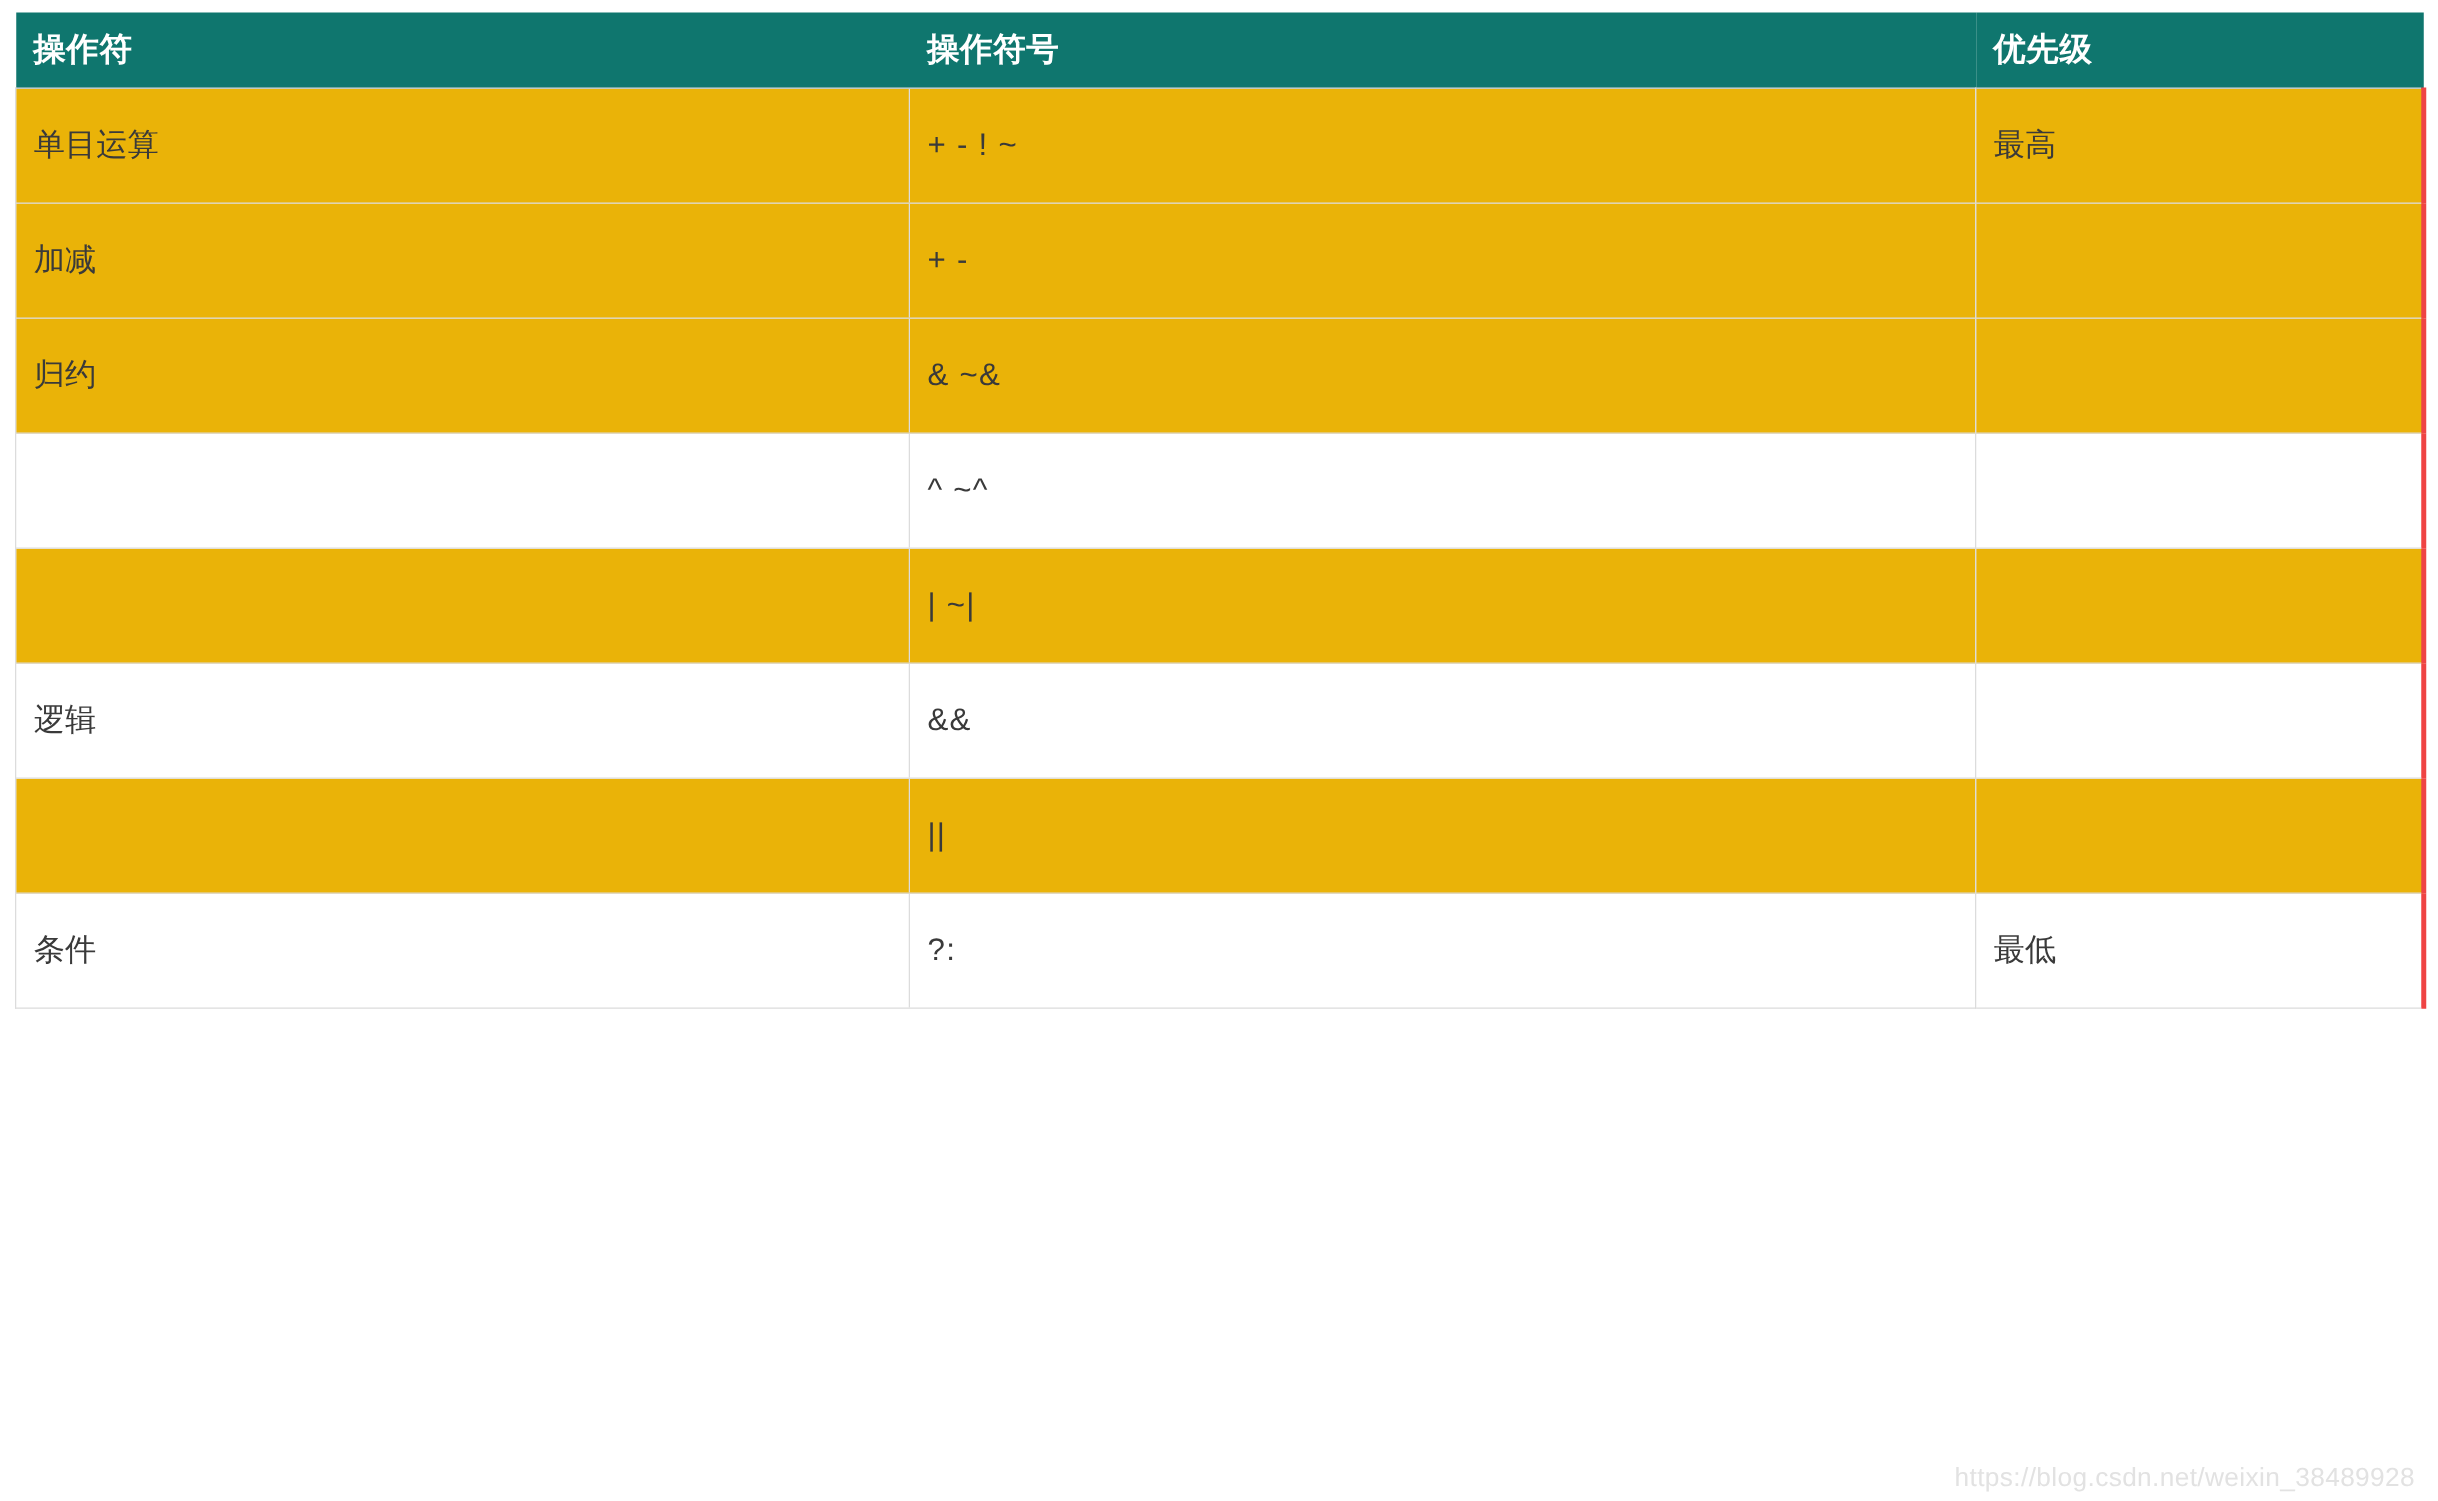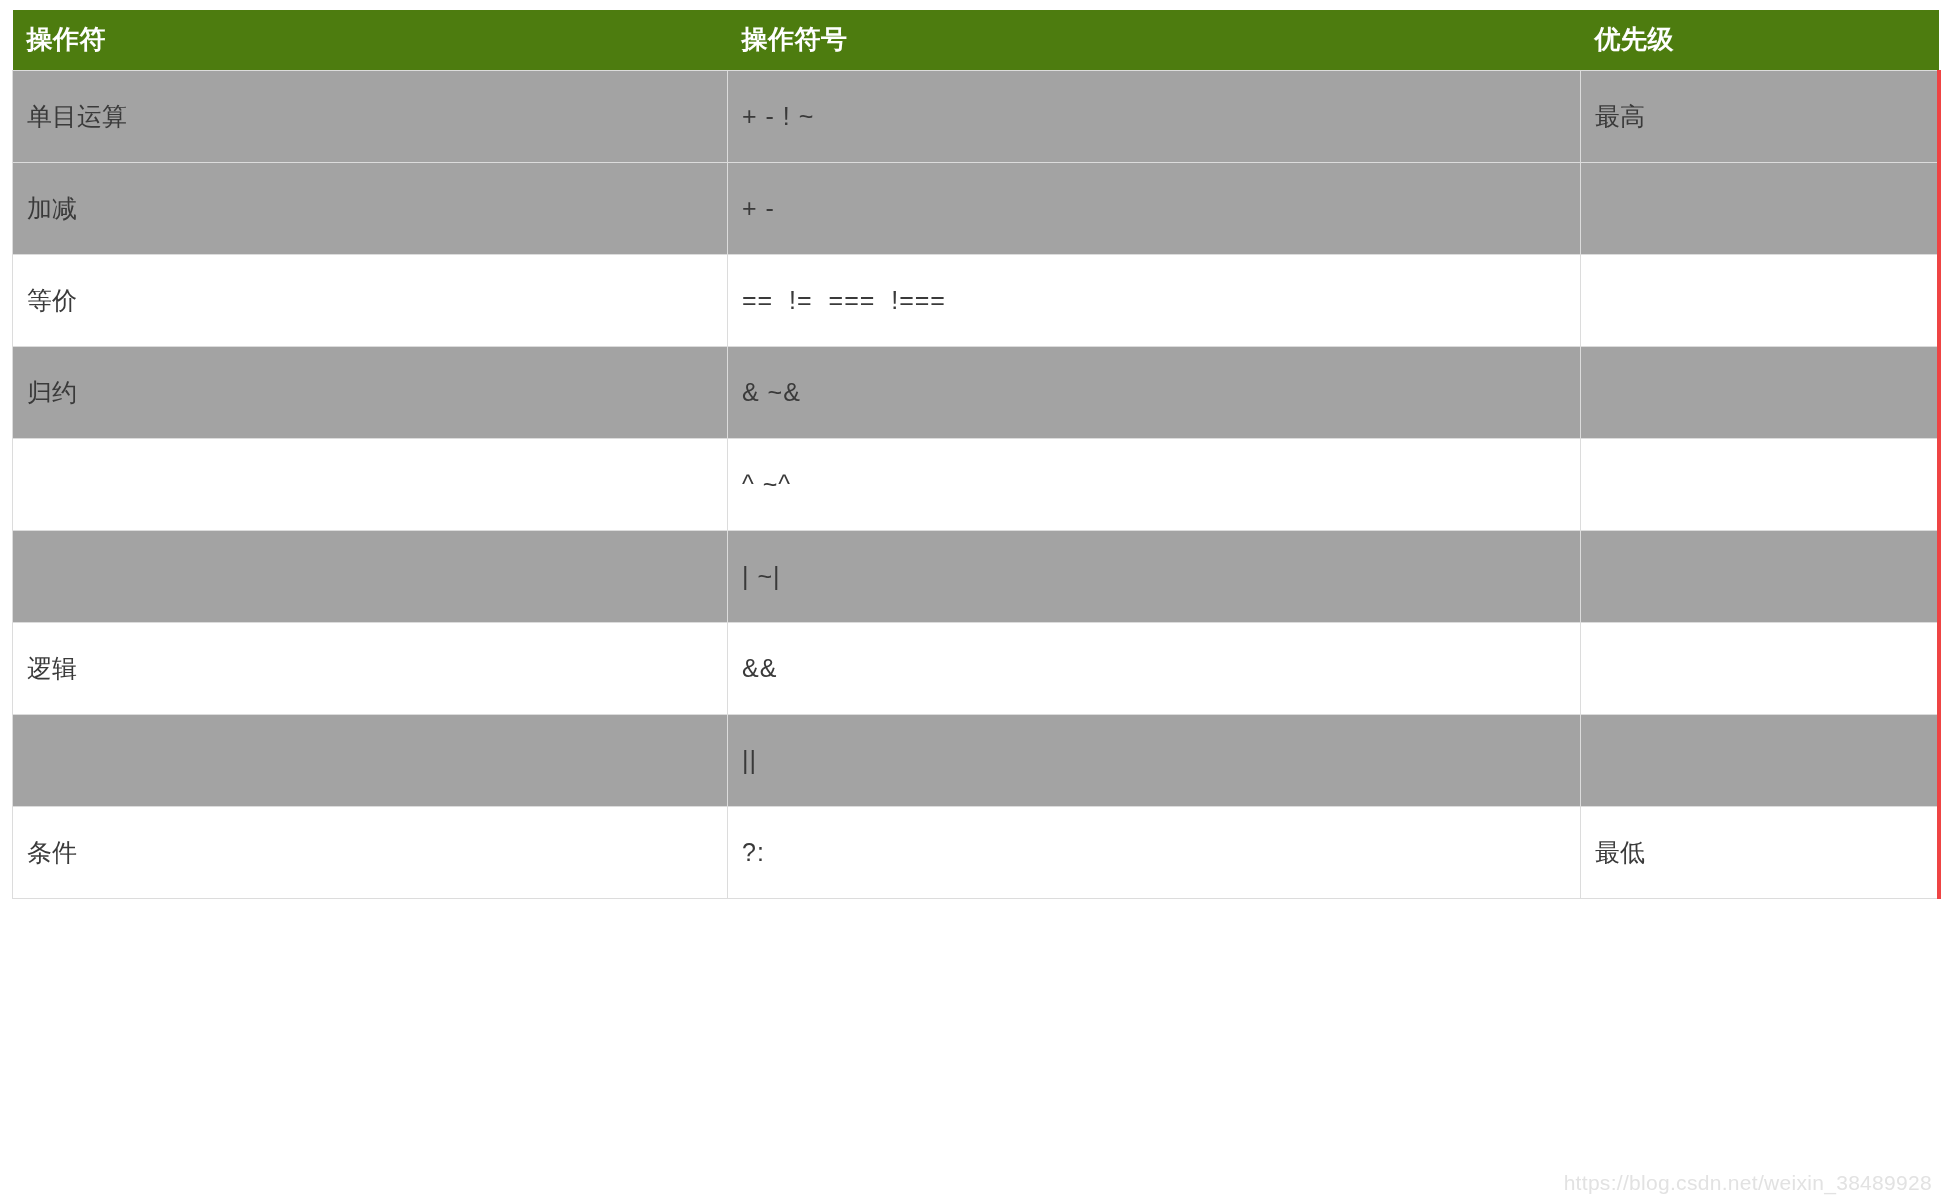--- a/index.html
+++ b/index.html
@@ -31,21 +31,21 @@
     table-layout: fixed;
     font-size: 25px;
     background: #ffffff;
   }
 
   col.col-name  { width: 715px; }
   col.col-sym   { width: 853px; }
   col.col-prio  { width: 358px; }
 
   table.op-table thead th {
-    background: #4d7c0f;
+    background: #0f766e;
     color: #ffffff;
     font-weight: bold;
     font-size: 26px;
     text-align: left;
     padding: 10px 14px 12px 14px;
     height: 38px;
     vertical-align: middle;
     border: none;
     letter-spacing: 0.5px;
   }
@@ -71,21 +71,21 @@
   }
   table.op-table tbody td.cell-sym {
     border-left: 1px solid #dcdcdc;
     border-right: 1px solid #dcdcdc;
     font-family: "Liberation Sans", "DejaVu Sans", sans-serif;
     letter-spacing: 1px;
     white-space: pre;
   }
 
   table.op-table tbody tr.odd td {
-    background: #a3a3a3;
+    background: #eab308;
   }
   table.op-table tbody tr.even td {
     background: #ffffff;
   }
 
   .watermark {
     position: absolute;
     right: 18px;
     bottom: 6px;
     font-size: 21px;
@@ -118,25 +118,20 @@
         <tr class="odd">
           <td class="cell-name">单目运算</td>
           <td class="cell-sym">+ - ! ~</td>
           <td class="cell-prio">最高</td>
         </tr>
         <tr class="odd">
           <td class="cell-name">加减</td>
           <td class="cell-sym">+ -</td>
           <td class="cell-prio"></td>
         </tr>
-        <tr class="even">
-          <td class="cell-name">等价</td>
-          <td class="cell-sym">==  !=  ===  !===</td>
-          <td class="cell-prio"></td>
-        </tr>
         <tr class="odd">
           <td class="cell-name">归约</td>
           <td class="cell-sym">&amp; ~&amp;</td>
           <td class="cell-prio"></td>
         </tr>
         <tr class="even">
           <td class="cell-name"></td>
           <td class="cell-sym">^ ~^</td>
           <td class="cell-prio"></td>
         </tr>

